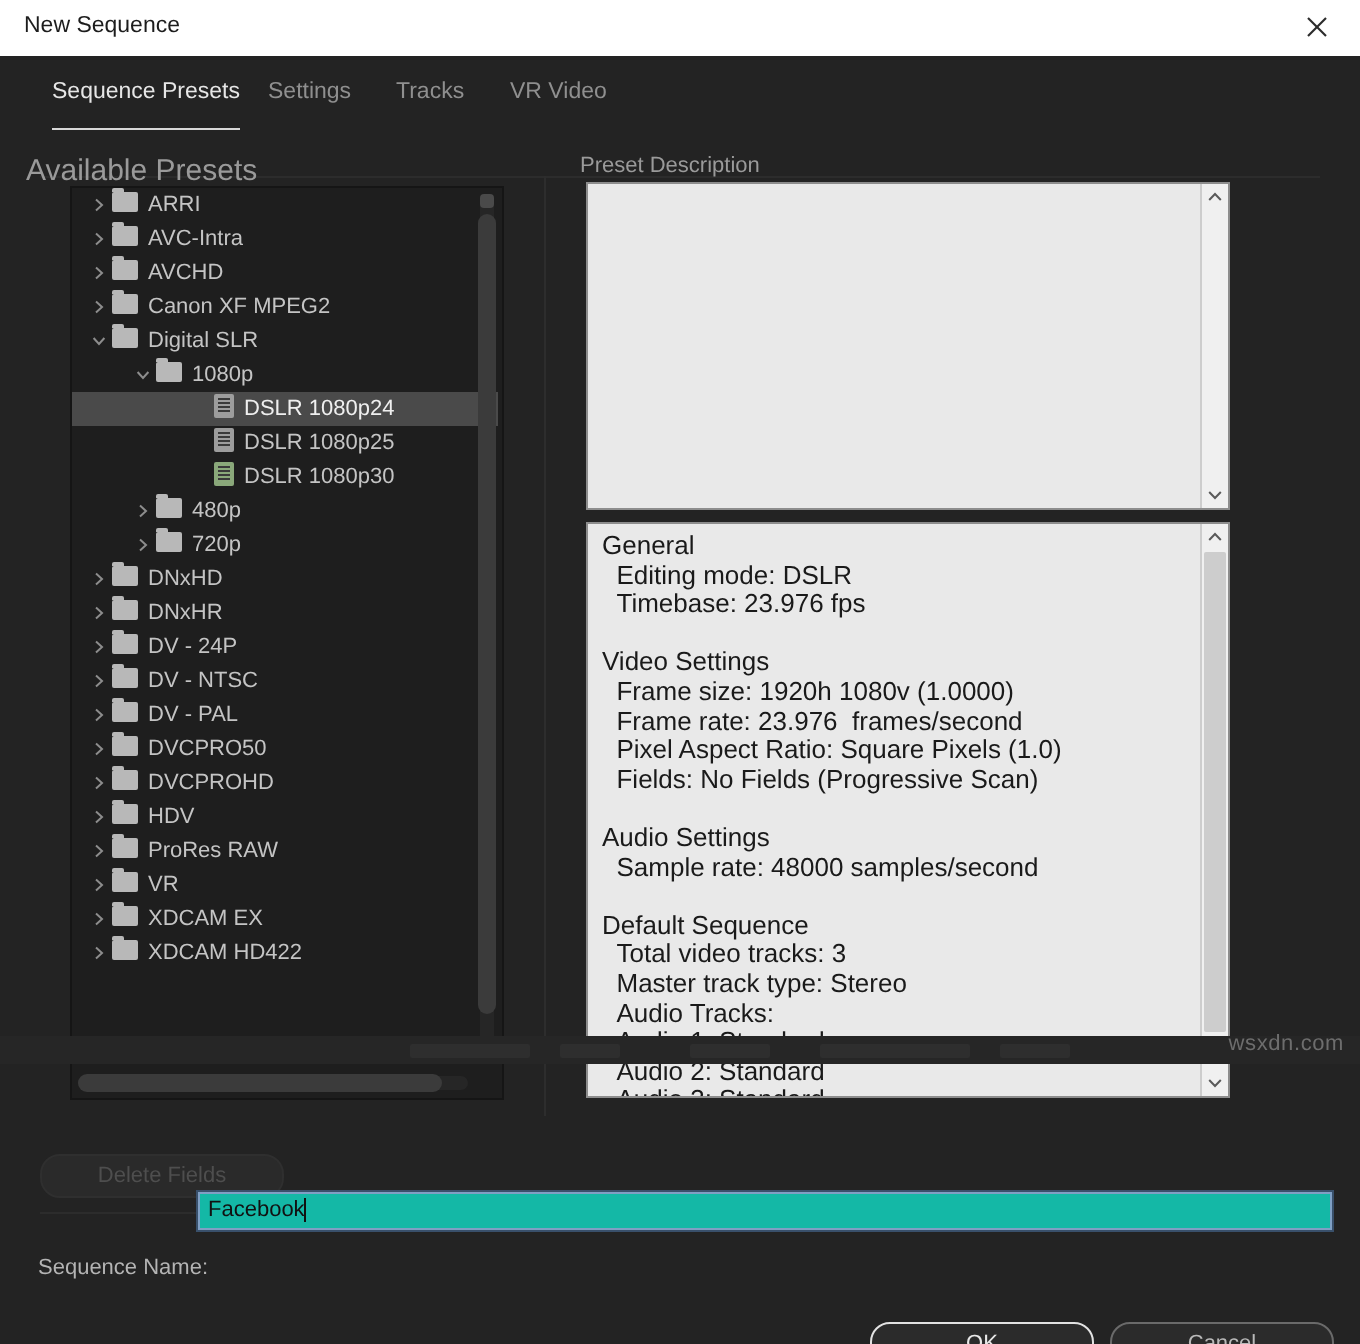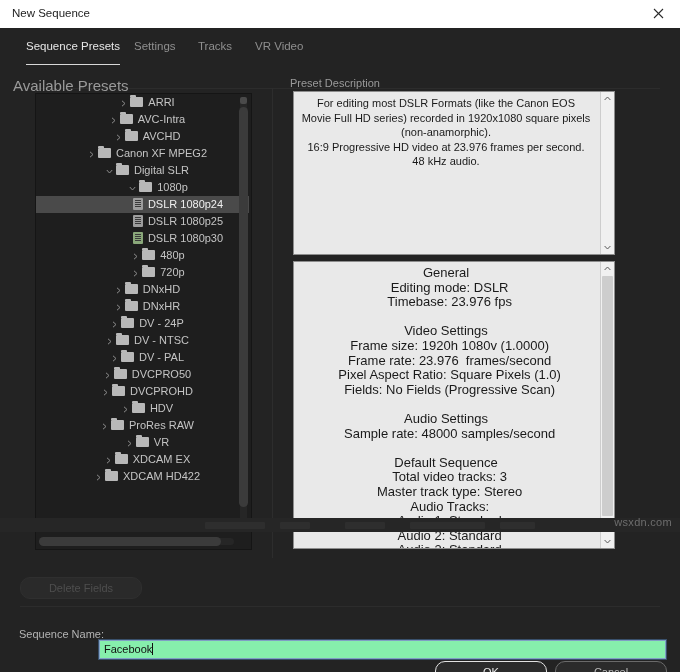--- a/index.html
+++ b/index.html
@@ -3,21 +3,21 @@
 <meta charset="utf-8">
 <style>
   html,body{margin:0;padding:0;}
   body{
     width:680px;height:672px;overflow:hidden;
     background:#232323;
     font-family:"Liberation Sans","DejaVu Sans",sans-serif;
     font-size:11px;color:#c8c8c8;
     -webkit-font-smoothing:antialiased;
   }
-  .app{position:relative;width:680px;height:532px;text-align:center;}
+  .app{position:relative;width:680px;height:532px;}
 
   
   .titlebar{
     position:absolute;left:0;top:0;width:680px;height:28px;
     background:#ffffff;border-bottom:1px solid #d5d5d5;
   }
   .titlebar .title{
     position:absolute;left:12px;top:7px;
     font-size:11.5px;color:#1d1d1d;
   }
@@ -163,22 +163,22 @@
     color:#4e4e4e;font-size:11px;
     display:flex;align-items:center;justify-content:center;
   }
   .hr1{position:absolute;left:20px;top:578px;width:640px;height:1px;background:#2c2c2c;}
 
   
   .seq-label{
     position:absolute;left:19px;top:600px;font-size:11px;color:#b4b4b4;
   }
   .seq-input{
-    position:absolute;left:99px;top:612px;width:565px;height:17px;
-    background:#86efac;border:1px solid #7f9fc4;
+    position:absolute;left:99px;top:568px;width:565px;height:17px;
+    background:#14b8a6;border:1px solid #7f9fc4;
     box-shadow:0 0 0 1px #39506b;
   }
   .seq-input .val{
     position:absolute;left:4px;top:2px;font-size:11px;color:#111;
   }
   .caret{
     position:absolute;top:2px;left:56px;width:1px;height:12px;background:#111;
   }
 
   
@@ -313,23 +313,20 @@
 
       <div class="hscroll">
         <div class="track"></div>
         <div class="thumb"></div>
       </div>
     </div>
 
     <div class="lbl-desc">Preset Description</div>
 
     <div class="desc-box">
-      <div class="desc-text">For editing most DSLR Formats (like the Canon EOS Movie Full HD series) recorded in 1920x1080 square pixels (non-anamorphic).
-16:9 Progressive HD video at 23.976 frames per second.
-48 kHz audio.</div>
       <div class="lightscroll">
         <div class="arw up">
           <svg width="7" height="5" viewBox="0 0 7 5">
               <polyline points="0.6,4 3.5,1 6.4,4" fill="none" stroke="#5a5a5a" stroke-width="1"></polyline>
             </svg>
         </div>
         <div class="arw dn">
           <svg width="7" height="5" viewBox="0 0 7 5">
               <polyline points="0.6,1 3.5,4 6.4,1" fill="none" stroke="#5a5a5a" stroke-width="1"></polyline>
             </svg>

